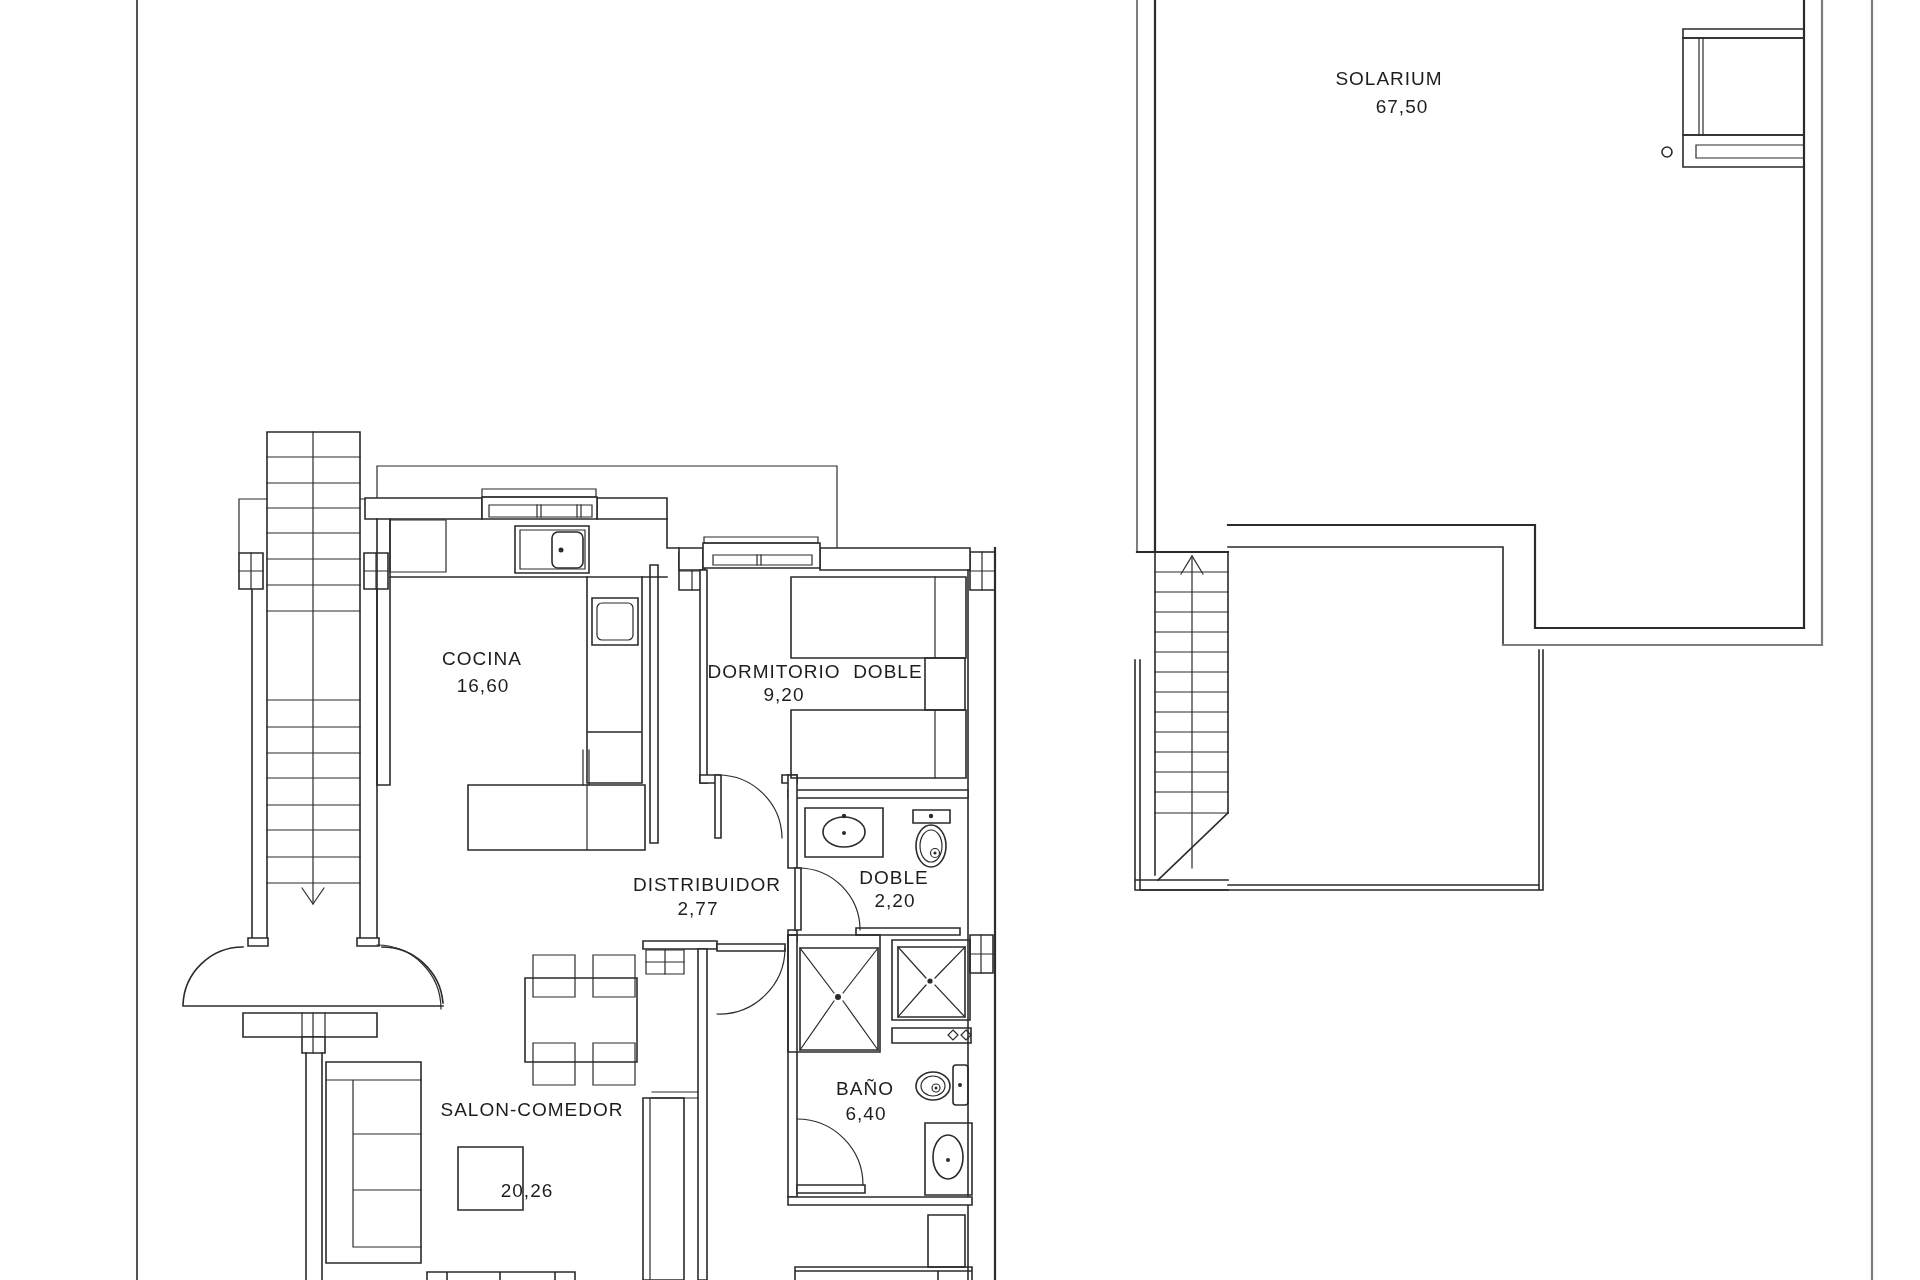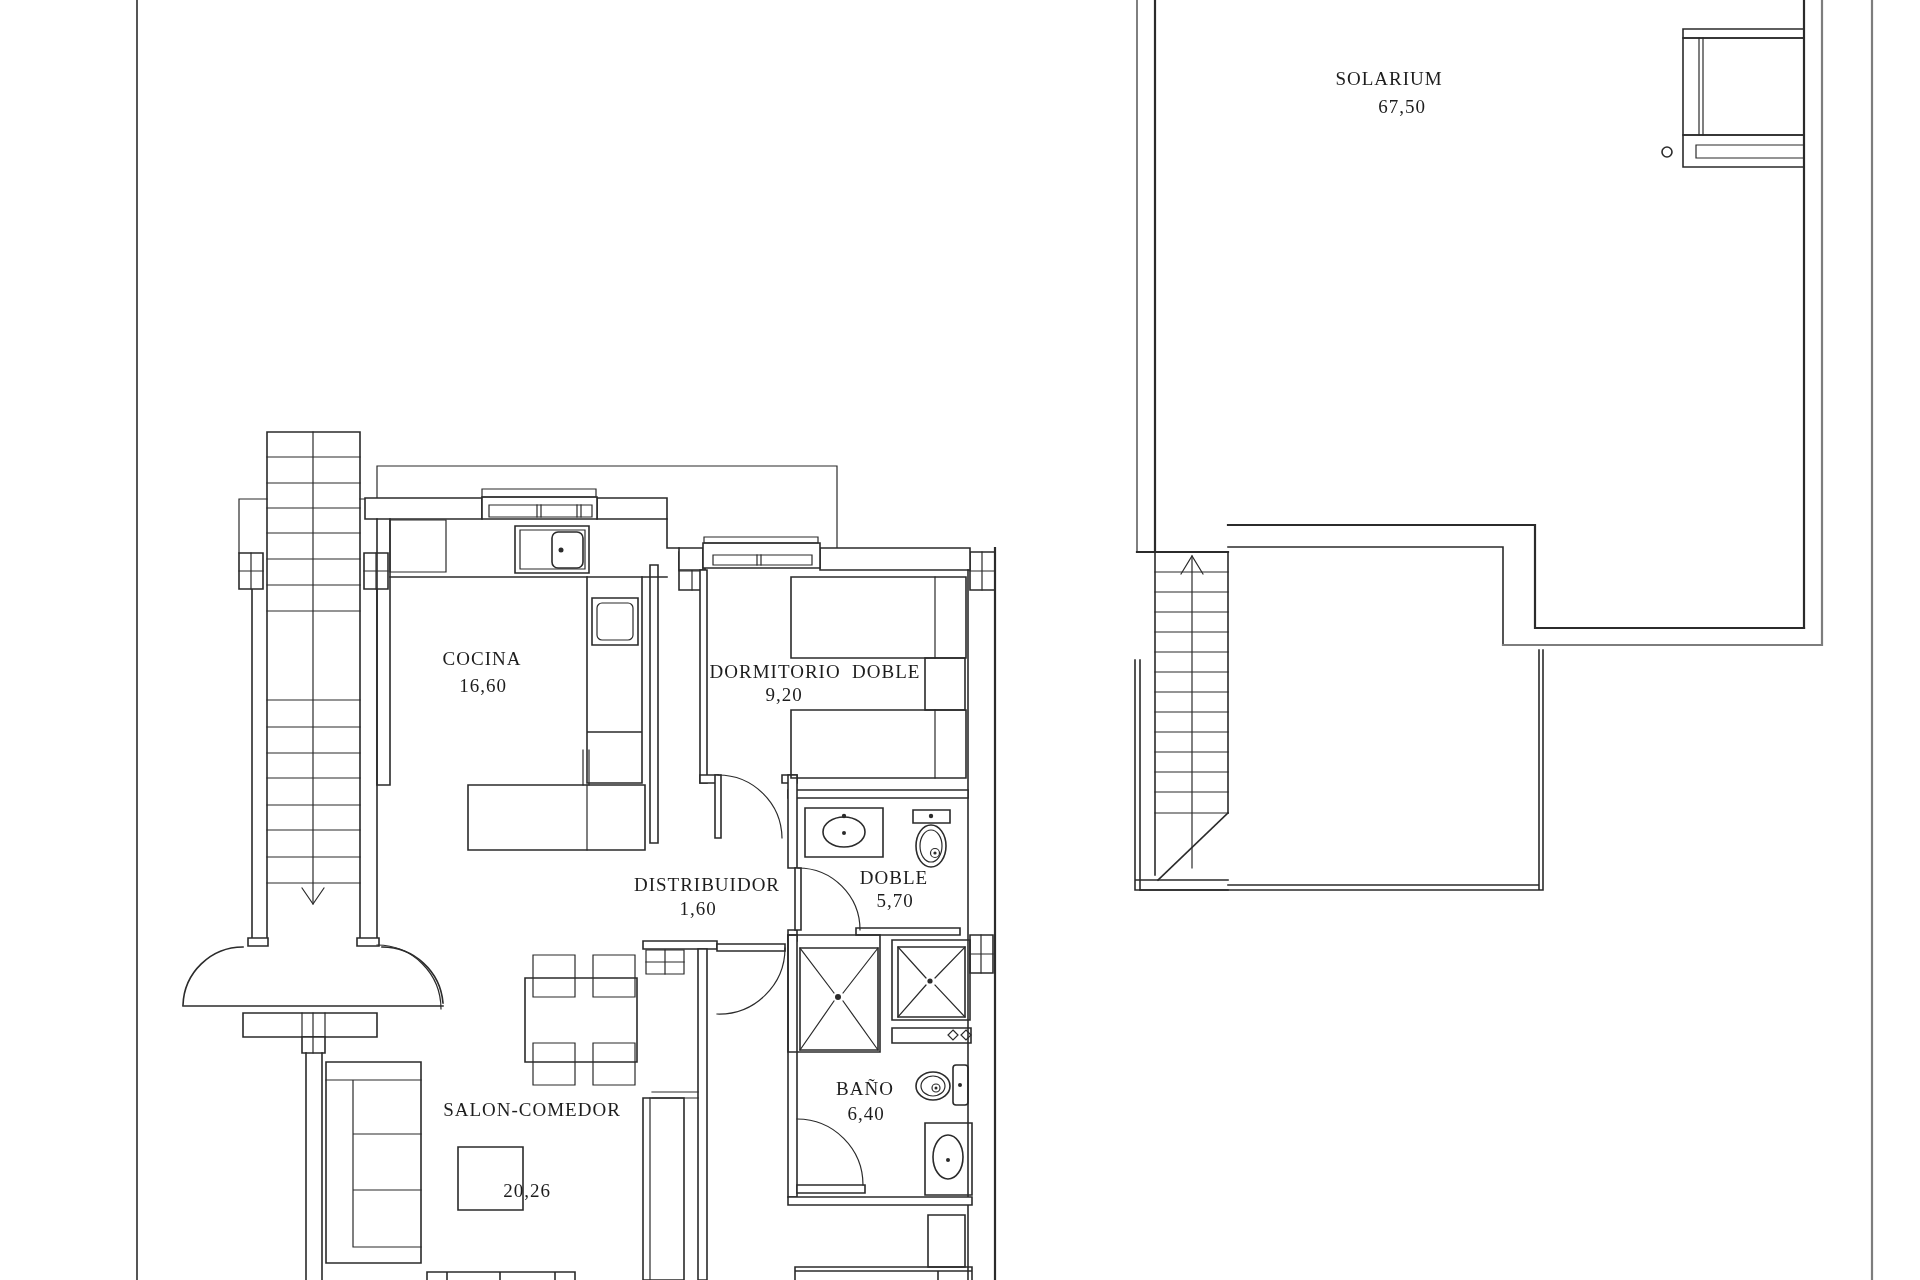--- a/index.html
+++ b/index.html
@@ -14,21 +14,21 @@
   svg{position:absolute;left:0;top:0;}
   svg *{vector-effect:non-scaling-stroke;}
   .ln{stroke:var(--line);fill:none;stroke-width:1.2;stroke-linecap:square;}
   .lw15{stroke-width:1.6;}
   .lw2{stroke-width:2.2;}
   .wall{stroke:var(--line);fill:var(--background);stroke-width:1.6;}
   .whitefill{fill:var(--background);}
   .gray{stroke:var(--outer-boundary);}
   .dot{fill:var(--line);stroke:none;}
   .label{position:absolute;transform:translate(-50%,-50%);color:var(--label-text);
-         font-size:19px;letter-spacing:1px;white-space:pre;line-height:1;font-family:Liberation Serif, serif;}
+         font-size:19px;letter-spacing:1px;white-space:pre;line-height:1;}
 </style>
 </head>
 <body>
 
 <div id="stage">
 
   <svg width="1920" height="1280" viewBox="0 0 1920 1280">
 
     <g>
       <path class="ln lw15" d="M137 0 V1280"></path>
@@ -300,24 +300,24 @@
     </g>
   </svg>
 
   <div class="label" style="left:482px;top:658px">COCINA</div>
   <div class="label" style="left:483px;top:685px">16,60</div>
 
   <div class="label" style="left:815px;top:671px">DORMITORIO  DOBLE</div>
   <div class="label" style="left:784px;top:694px">9,20</div>
 
   <div class="label" style="left:707px;top:884px">DISTRIBUIDOR</div>
-  <div class="label" style="left:698px;top:908px">1,60</div>
+  <div class="label" style="left:698px;top:908px">2,77</div>
 
   <div class="label" style="left:894px;top:877px">DOBLE</div>
-  <div class="label" style="left:895px;top:900px">5,70</div>
+  <div class="label" style="left:895px;top:900px">2,20</div>
 
   <div class="label" style="left:532px;top:1109px">SALON-COMEDOR</div>
   <div class="label" style="left:527px;top:1190px">20,26</div>
 
   <div class="label" style="left:865px;top:1088px">BAÑO</div>
   <div class="label" style="left:866px;top:1113px">6,40</div>
 
   <div class="label" style="left:1389px;top:78px">SOLARIUM</div>
   <div class="label" style="left:1402px;top:106px">67,50</div>
 

